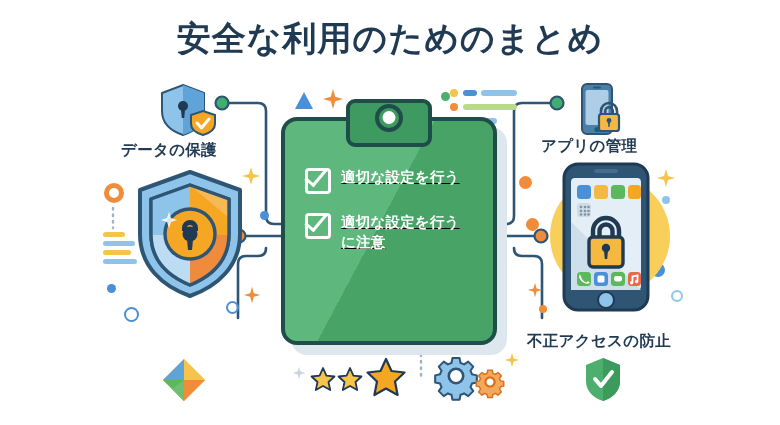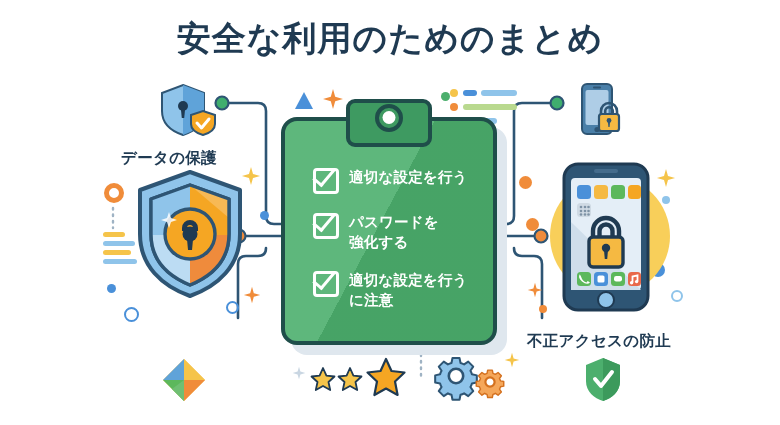--- a/index.html
+++ b/index.html
@@ -35,21 +35,21 @@
 
   
   .label {
     position: absolute;
     font-size: 15.5px;
     font-weight: bold;
     color: #1f3a52;
     white-space: nowrap;
     letter-spacing: 0.3px;
   }
-  .label-tl { left: 121px; top: 148px; }
+  .label-tl { left: 121px; top: 140px; }
   .label-bl { left: 109px; top: 331px; }
   .label-tr { left: 541px; top: 136px; }
   .label-br { left: 527px; top: 331px; }
 
   
   .clipboard {
     position: absolute;
     left: 281px;
     top: 117px;
     width: 216px;
@@ -115,24 +115,25 @@
     transform: translateX(-50%);
     width: 13px;
     height: 13px;
     border-radius: 50%;
     background: #ffffff;
     z-index: 5;
   }
 
   .cb-items {
     position: absolute;
-    left: 8px;
+    left: 0;
     top: 46px;
     width: 100%;
     z-index: 2;
+    text-decoration: underline;
   }
   .cb-item {
     display: flex;
     align-items: flex-start;
     gap: 10px;
     padding: 0 16px 0 20px;
     margin-bottom: 18px;
   }
   .cb-check {
     flex: 0 0 auto;
@@ -243,20 +244,21 @@
 
     <circle cx="222" cy="103" r="6.5" fill="#3fae6e" stroke="#2e5574" stroke-width="2.2"></circle>
     <circle cx="239" cy="236" r="6.5" fill="#ef8b3c" stroke="#2e5574" stroke-width="2.2"></circle>
     <circle cx="557" cy="103" r="6.5" fill="#3fae6e" stroke="#2e5574" stroke-width="2.2"></circle>
     <circle cx="541" cy="236" r="6.5" fill="#ef8b3c" stroke="#2e5574" stroke-width="2.2"></circle>
   </svg>
 
   <div class="title">安全な利用のためのまとめ</div>
 
   <div class="label label-tl">データの保護</div>
+  <div class="label label-tr">アプリの管理</div>
   <div class="label label-br">不正アクセスの防止</div>
 
   <svg class="deco" style="left:291px;top:88px;width:26px;height:26px" viewBox="0 0 26 26">
     <polygon points="13,4 22,21 4,21" fill="#4a90d9"></polygon>
   </svg>
   <svg class="deco" style="left:322px;top:88px;width:22px;height:22px" viewBox="0 0 22 22">
     <path d="M11 1 L13.2 8.8 L21 11 L13.2 13.2 L11 21 L8.8 13.2 L1 11 L8.8 8.8 Z" fill="#f08c3a"></path>
   </svg>
   <svg class="deco" style="left:241px;top:166px;width:20px;height:20px" viewBox="0 0 22 22">
     <path d="M11 1 L13.2 8.8 L21 11 L13.2 13.2 L11 21 L8.8 13.2 L1 11 L8.8 8.8 Z" fill="#f5c44a"></path>
@@ -401,28 +403,20 @@
       <div class="cb-items">
 
         <div class="cb-item">
           <div class="cb-check">
             <div class="cb-check-box"></div>
               <div class="cb-check-mark"></div>
           </div>
           <div class="cb-text" style="white-space:pre-line">適切な設定を行う</div>
         </div>
 
-        <div class="cb-item">
-          <div class="cb-check">
-            <div class="cb-check-box"></div>
-              <div class="cb-check-mark"></div>
-          </div>
-          <div class="cb-text" style="white-space:pre-line">パスワードを
-強化する</div>
-        </div>
 
         <div class="cb-item">
           <div class="cb-check">
             <div class="cb-check-box"></div>
               <div class="cb-check-mark"></div>
           </div>
           <div class="cb-text" style="white-space:pre-line">適切な設定を行う
 に注意</div>
         </div>
 

